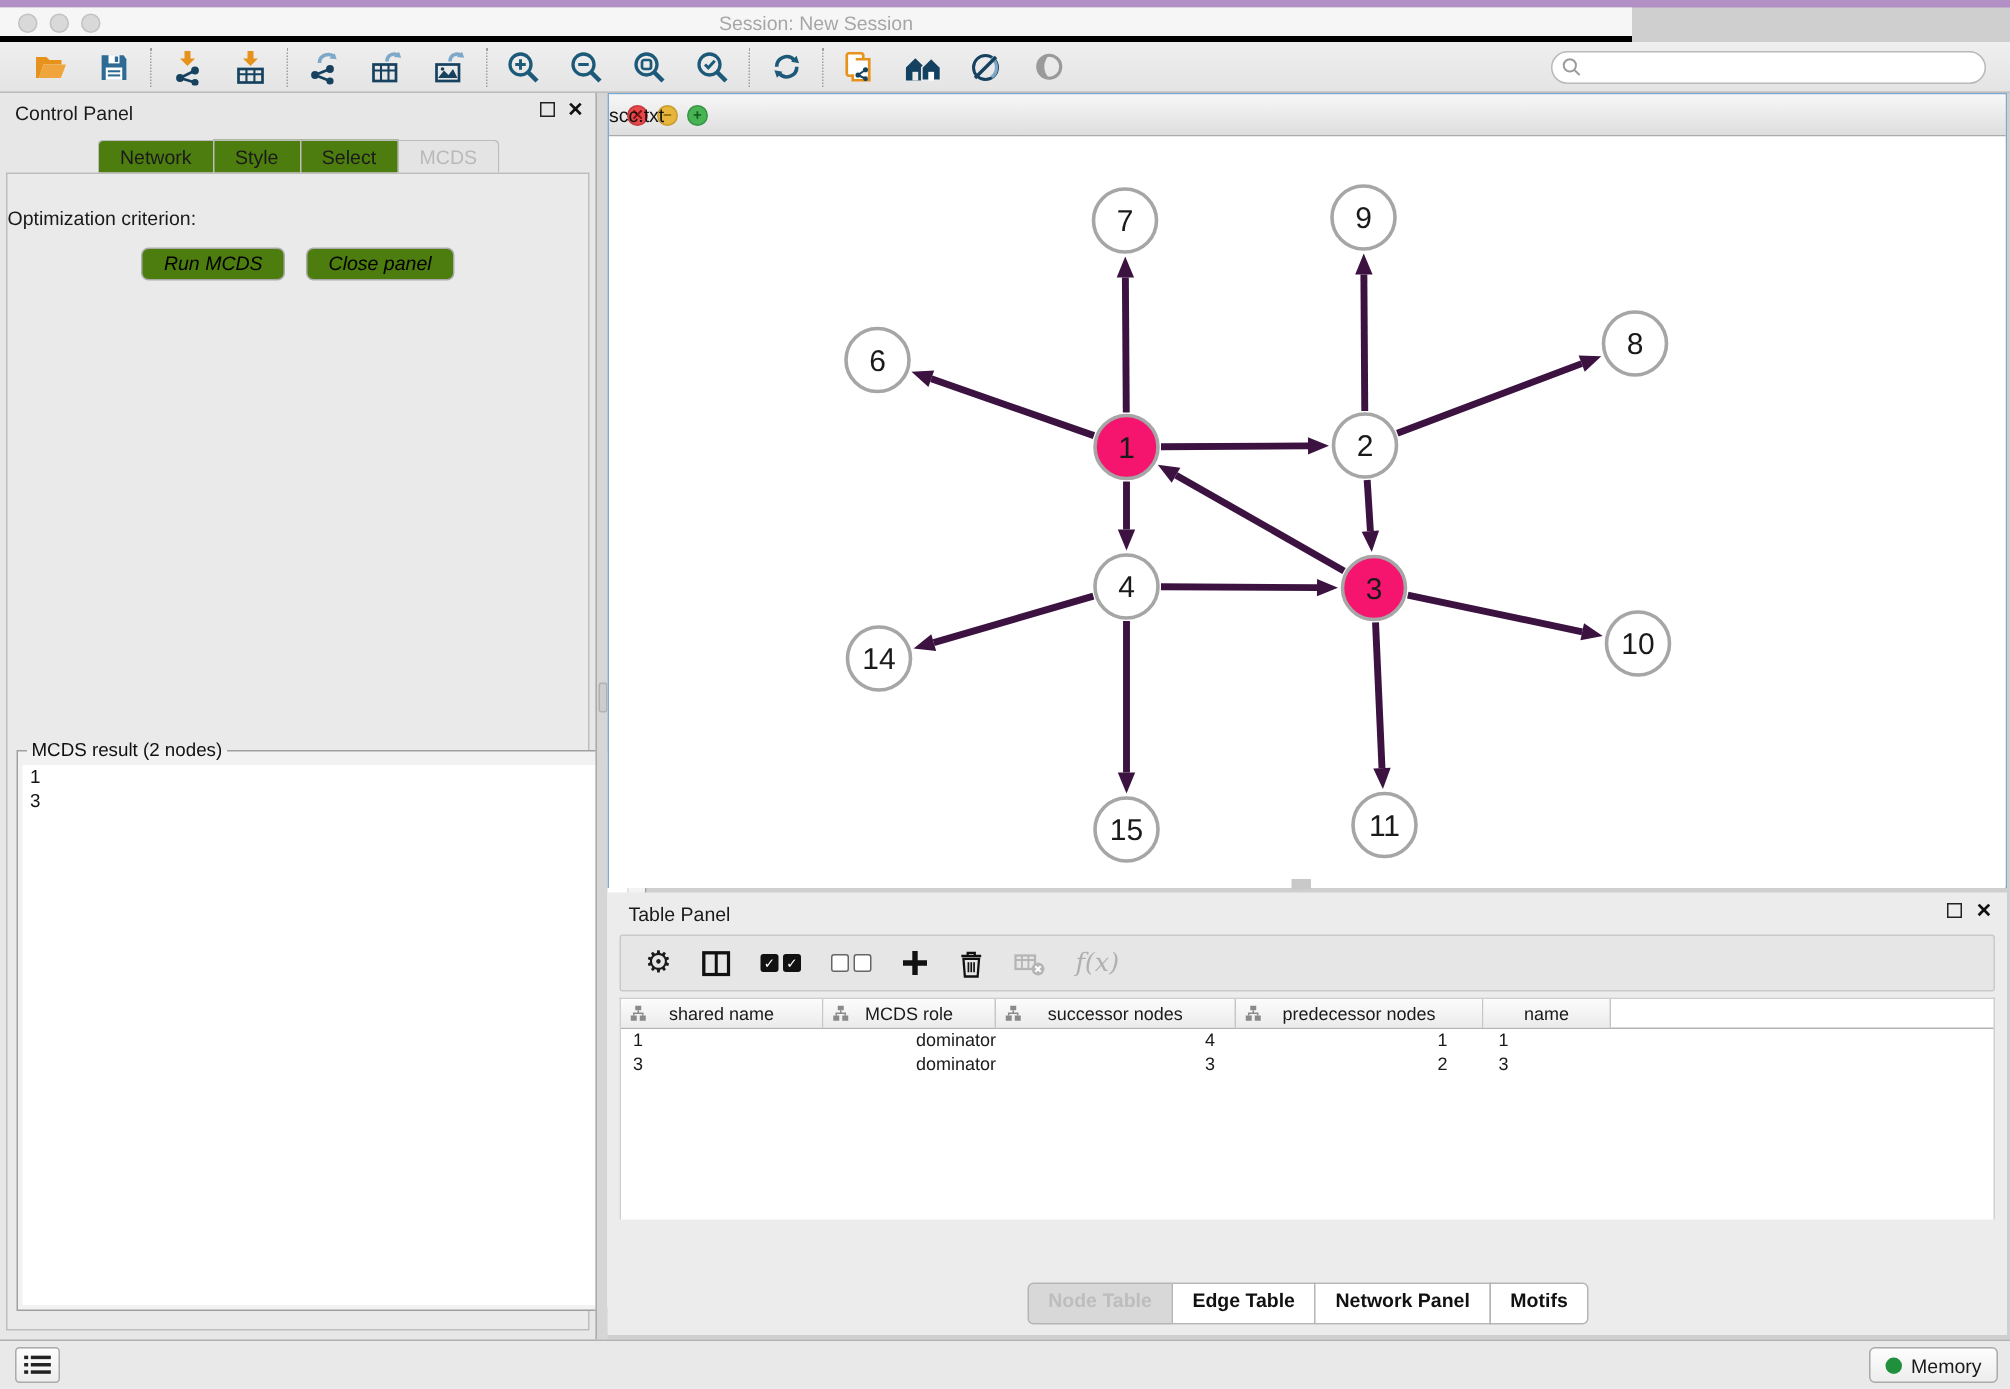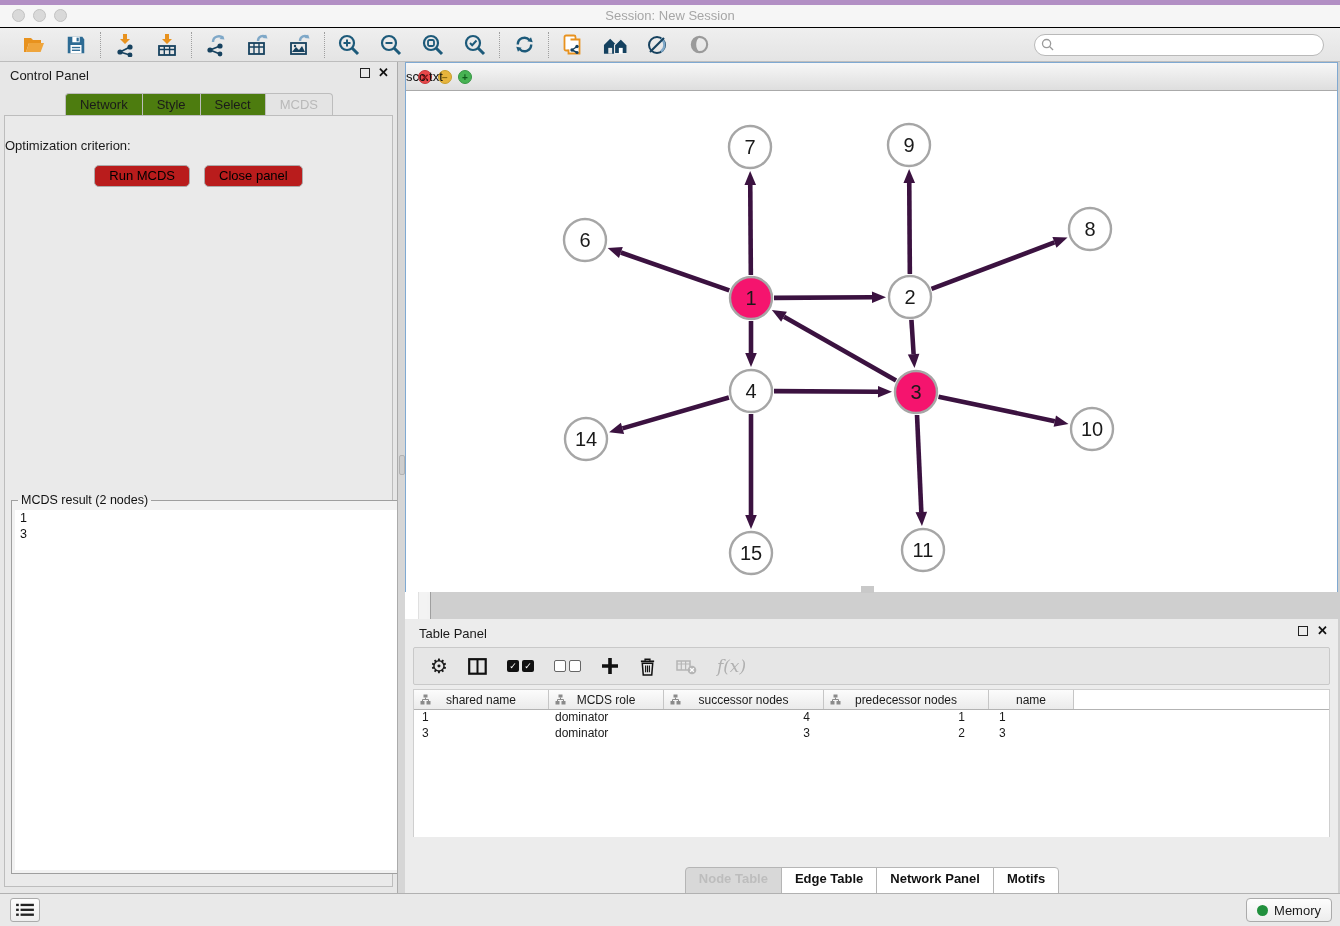--- a/index.html
+++ b/index.html
@@ -1,21 +1,21 @@
 <!DOCTYPE html>
 <html><head>
 <meta charset="utf-8">
 <style>
   * { margin:0; padding:0; box-sizing:border-box; }
   html,body { width:1340px; height:926px; overflow:hidden; }
   body { font-family:"Liberation Sans", sans-serif; background:#cfcfcf; position:relative; font-size:13px; color:#1a1a1a; }
 
   
   .accent-strip { position:absolute; left:0; top:0; width:1340px; height:5px; background:#b28fc4; }
-  .titlebar { position:absolute; left:0; top:5px; width:1340px; height:23px; background:#f6f6f6; border-bottom:1px solid #000000; }
+  .titlebar { position:absolute; left:0; top:5px; width:1088px; height:23px; background:#f6f6f6; border-bottom:4px solid #000000; }
   .traffic-dots { position:absolute; left:12px; top:4px; display:flex; gap:8px; }
   .traffic-dots .dot { width:13px; height:13px; border-radius:50%; background:#d9d9d9; border:1px solid #c2c2c2; }
   .titlebar .win-title { position:absolute; left:0; right:0; top:3px; text-align:center; color:#a6a6a6; font-size:13px; }
 
   
   .toolbar { position:absolute; left:0; top:28px; width:1340px; height:34px; background:linear-gradient(#efefef,#e4e4e4); border-bottom:1px solid #bdbdbd; display:flex; align-items:center; padding:0 10px; }
   .tb-group { display:flex; align-items:center; gap:14px; padding:0 10px; }
   .tb-sep { width:1px; height:26px; border-left:1px dotted #9f9f9f; }
   .toolbtn { display:flex; align-items:center; justify-content:center; width:28px; height:28px; cursor:default; }
   .toolbar .spacer { flex:1; }
@@ -36,21 +36,21 @@
   .ctl-tabs { position:absolute; left:0; top:31px; width:100%; display:flex; justify-content:center; }
   .ctl-tab { background:#4d7c0f; border:1px solid #bdbdbd; border-bottom:none; padding:3px 14px 4px; font-size:13px; margin-right:-1px; }
   .ctl-tab:first-child { border-top-left-radius:4px; }
   .ctl-tab:last-child { border-top-right-radius:4px; }
   .ctl-tab.dim { background:#e4e4e4; color:#b9b9b9; }
   .ctl-pane { position:absolute; left:4px; top:53px; width:389px; height:772px; background:#eaeaea; border:1px solid #bdbdbd; }
   .opt-label { text-align:left; margin-top:22px; font-size:13px; }
   .criterion-select { position:relative; margin:12px auto 0; width:312px; height:22px; background:#fff; border:1px solid #b3b3b3; border-radius:5px; font-size:13px; line-height:20px; padding-left:10px; }
   .criterion-select .chevrons { position:absolute; right:7px; top:3px; }
   .btn-row { display:flex; justify-content:center; gap:14px; margin-top:12px; }
-  .btn { background:#b91c1c; border:1px solid #ababab; border-radius:5px; padding:2px 14px 3px; font-size:13px; }
+  .btn { background:#4d7c0f; border:1px solid #ababab; border-radius:5px; padding:2px 14px 3px; font-size:13px;font-style:italic; }
   .mcds-fieldset { position:absolute; left:6px; top:377px; width:420px; height:381px; border:1px solid #9f9f9f; background:#f2f2f2; }
   .mcds-fieldset legend { font-size:12.5px; margin-left:6px; padding:0 3px; color:#111; }
   .mcds-inner { position:absolute; left:3px; right:3px; top:3px; bottom:3px; background:#fff; overflow:hidden; }
   .mcds-scroll { position:absolute; right:0; top:0; bottom:0; width:9px; background:#f3f3f3; border-left:1px solid #e0e0e0; }
   .mcds-line { font-size:12.5px; line-height:16px; padding-left:5px; color:#111; }
 
   
   .v-divider { position:absolute; left:397px; top:0; width:8px; height:831px; background:#d6d6d6; border-left:1px solid #ababab; }
   .v-thumb { position:absolute; left:1px; top:393px; width:6px; height:20px; background:#cdcdcd; border:1px solid #b2b2b2; border-radius:2px; }
 
@@ -60,40 +60,40 @@
   .nw-titlebar { position:relative; height:28px; background:linear-gradient(#f7f7f7,#dedede); border-bottom:1px solid #aaa; }
   .nw-titlebar .nw-title { position:absolute; left:0; right:0; top:6px; text-align:left; font-size:13px; color:#111; }
   .tl { position:absolute; top:7px; width:14px; height:14px; border-radius:50%; font-size:10px; font-weight:bold; text-align:center; line-height:13px; }
   .tl.red   { left:12px; background:#e8484a; border:1px solid #c4393b; color:#7e1416; }
   .tl.yellow{ left:32px; background:#e7b43c; border:1px solid #c79e2e; color:#8a6a10; }
   .tl.green { left:52px; background:#47b353; border:1px solid #379544; color:#0f5c1c; }
   .nw-canvas { position:relative; width:100%; height:501px; background:#fff; }
   .h-thumb { position:absolute; left:455px; top:523px; width:13px; height:7px; background:#c9c9c9; }
 
   
-  .table-panel { position:absolute; left:0; top:533px; width:933px; height:295px; background:#ececec;margin-top:24px; }
+  .table-panel { position:absolute; left:0; top:533px; width:933px; height:295px; background:#ececec; }
   .tp-toolbar { position:absolute; left:8px; right:8px; top:28px; height:38px; background:#e6e6e6; border:1px solid #c9c9c9; border-radius:2px; display:flex; align-items:center; gap:20px; padding-left:16px; }
   .tp-toolbar .tbi { display:flex; align-items:center; }
   .gear-glyph { font-size:20px; color:#1a1a1a; line-height:20px; }
   .chk-pair { display:flex; gap:3px; }
   .chk { width:12px; height:12px; border-radius:2px; }
   .chk.on { background:#111; color:#fff; font-size:9px; line-height:12px; text-align:center; }
   .chk.off { border:1.6px solid #666; background:#fff; }
   .fx { font-family:"DejaVu Serif", serif; font-style:italic; color:#b0b0b0; font-size:17px; }
   .tp-tablewrap { position:absolute; left:8px; right:8px; top:70px; height:148px; background:#fff; border:1px solid #cfcfcf; border-bottom:none; }
   .thead { display:grid; grid-template-columns:135px 115px 160px 165px 85px; height:20px; border-bottom:1px solid #b3b3b3; }
   .th { position:relative; background:linear-gradient(#fcfcfc,#ebebeb); border-right:1px solid #c6c6c6; font-size:12px; display:flex; align-items:center; justify-content:center; }
   .th .tree-ico { position:absolute; left:6px; top:4px; }
   .trow { display:grid; grid-template-columns:135px 115px 160px 165px 85px; height:16px; font-size:12px; }
   .td { overflow:hidden; white-space:nowrap; }
-  .td.c0 { padding-left:8px; } .td.c1 { padding-left:6px; }
+  .td.c0 { padding-left:8px; } .td.c1 { padding-left:6px;text-align:right; }
   .td.c2 { text-align:right; padding-right:14px; } .td.c3 { text-align:right; padding-right:24px; }
   .td.c4 { padding-left:10px; }
   .tp-tabs { position:absolute; left:0; right:0; bottom:7px; display:flex; justify-content:center; }
-  .tp-tab { background:#fff; border:1px solid #b5b5b5; margin-right:-1px; padding:3px 13px 20px; font-size:13px; font-weight:600; color:#111; }
+  .tp-tab { background:#fff; border:1px solid #b5b5b5; margin-right:-1px; padding:3px 13px 8px; font-size:13px; font-weight:600; color:#111; }
   .tp-tab:first-child { border-radius:4px 0 0 4px; }
   .tp-tab:last-child { border-radius:0 4px 4px 0; }
   .tp-tab.selected { background:#d8d8d8; color:#bdbdbd; }
   .tp-head-icons { position:absolute; right:10px; top:7px; display:flex; gap:9px; align-items:center; }
   .tp-title { position:absolute; left:14px; top:7px; font-size:13px; }
 
   
   .statusbar { position:absolute; left:0; top:893px; width:1340px; height:33px; background:#e9e9e9; border-top:1px solid #b1b1b1; }
   .status-left-btn { position:absolute; left:10px; top:4px; width:30px; height:24px; background:linear-gradient(#fdfdfd,#ededed); border:1px solid #ababab; border-radius:3px; display:flex; align-items:center; justify-content:center; }
   .memory-btn { position:absolute; right:8px; top:4px; height:24px; background:linear-gradient(#fdfdfd,#ededed); border:1px solid #ababab; border-radius:4px; display:flex; align-items:center; gap:6px; padding:0 10px; font-size:13px; }

